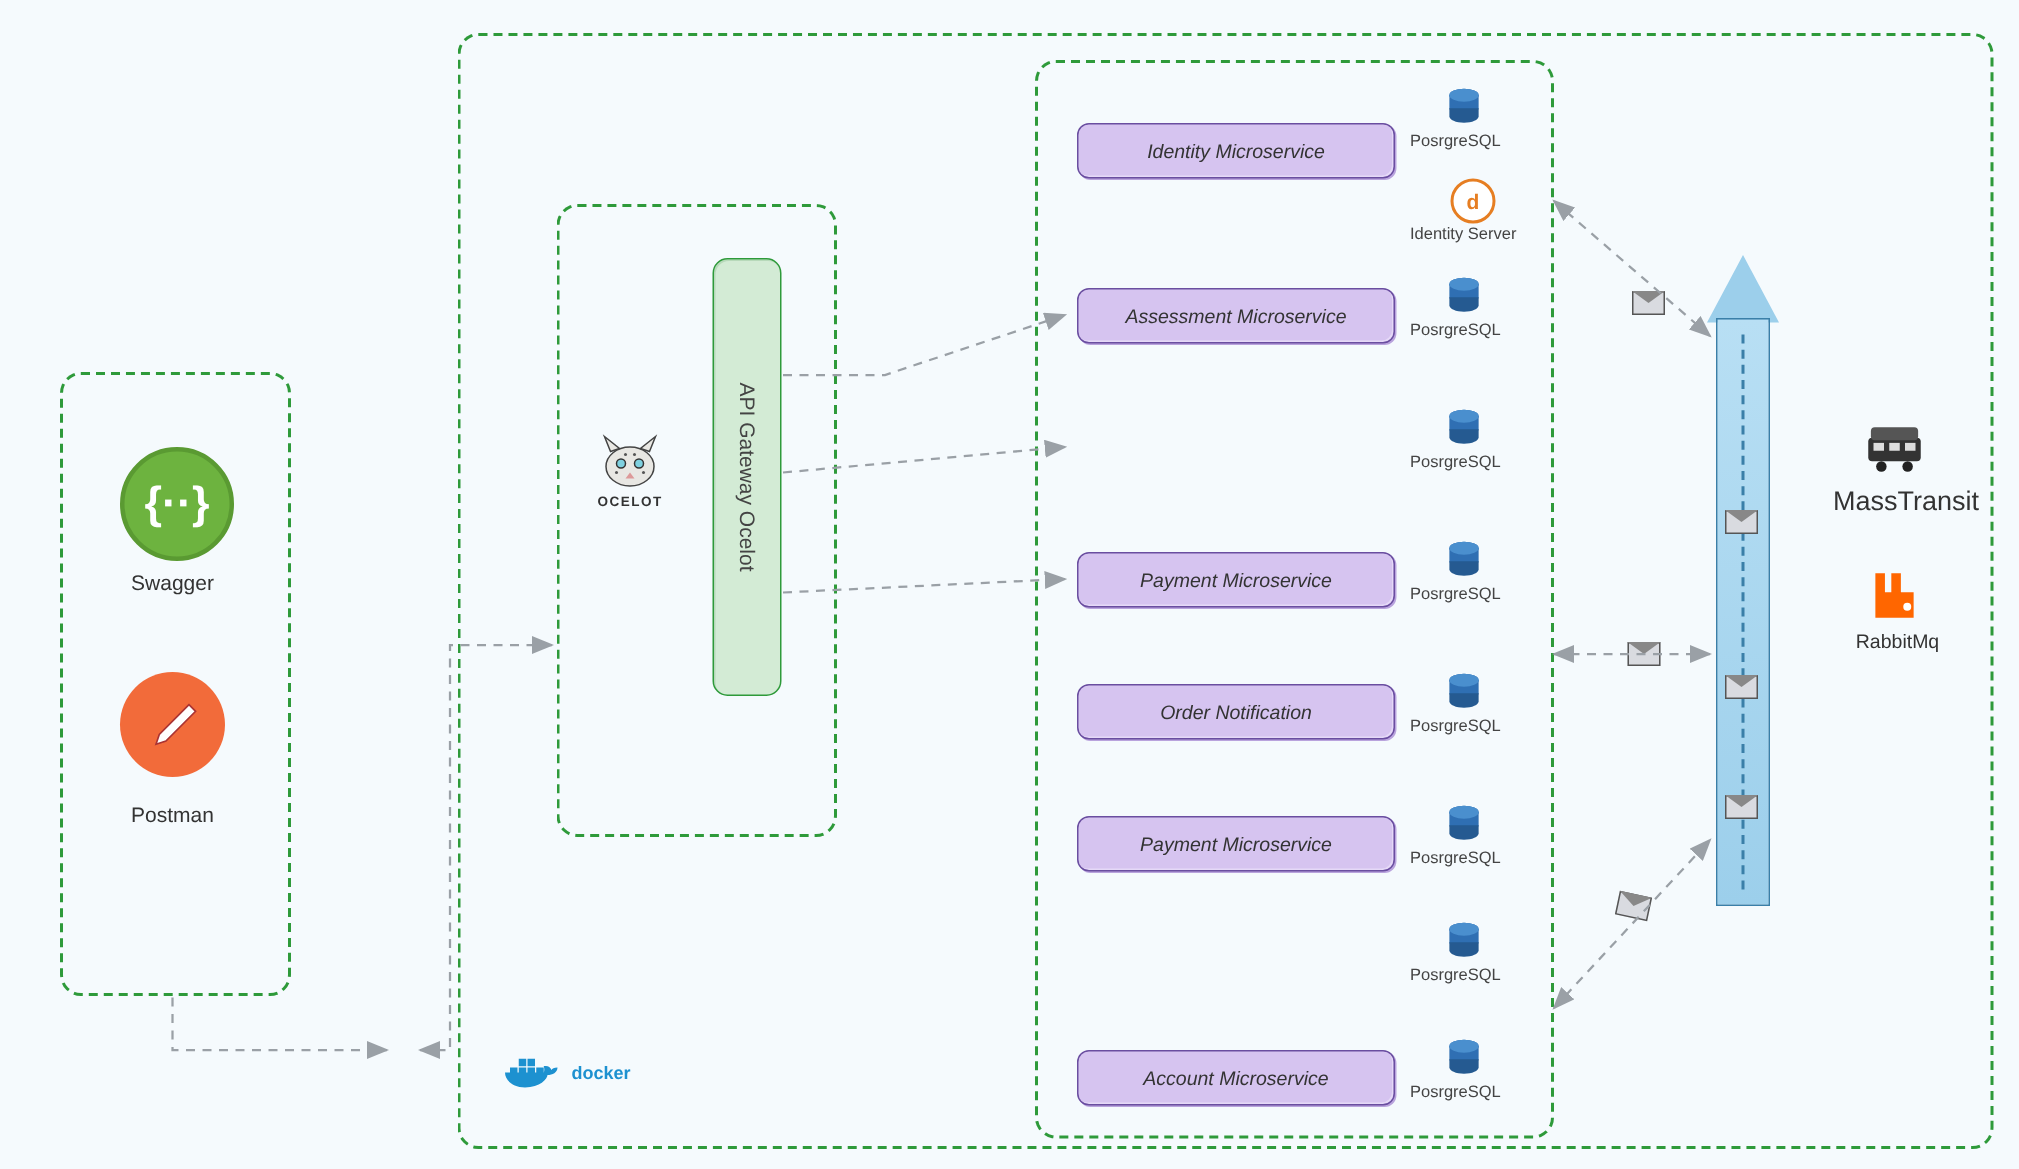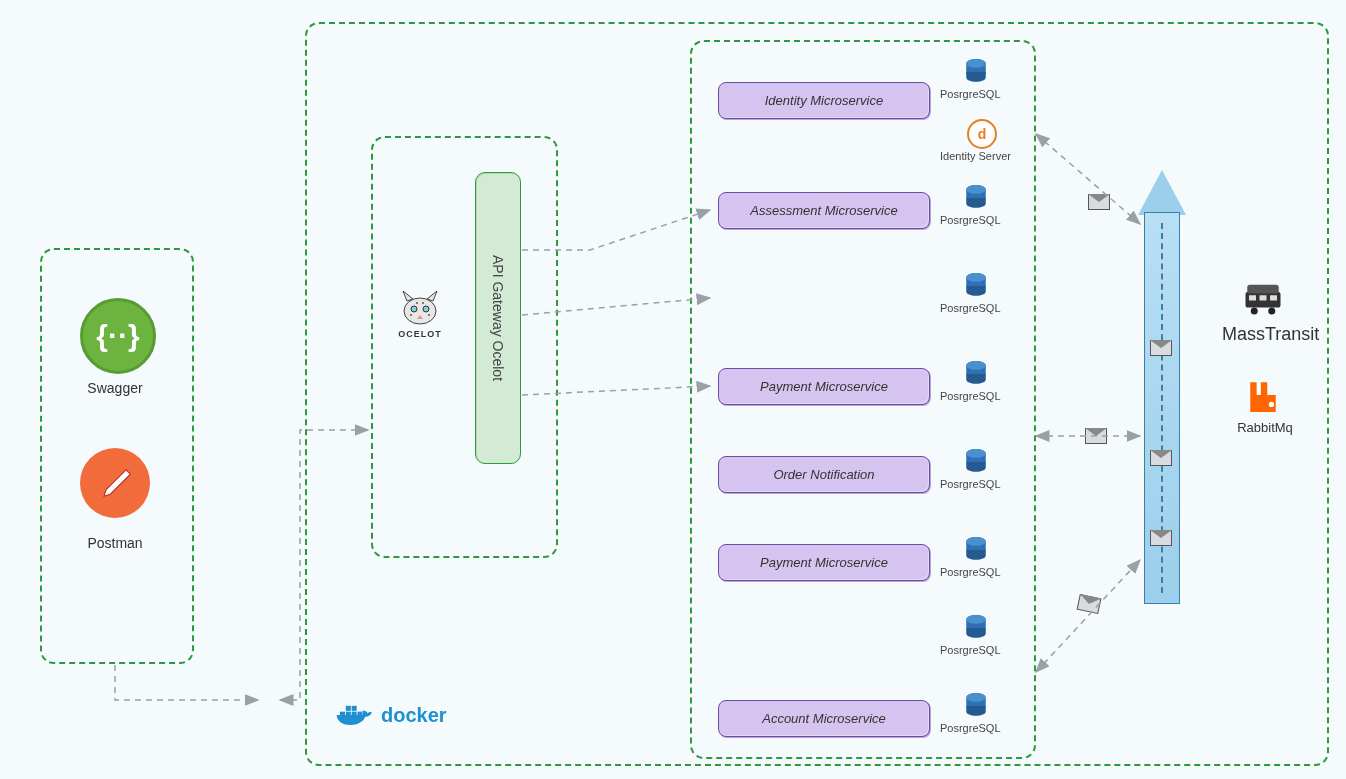--- a/index.html
+++ b/index.html
@@ -90,21 +90,21 @@
     border-bottom:45px solid #9ccfeb;
   }
   .envelope{
     width:20px;height:14px;background:#d9dbe0;border:1.5px solid #555;position:relative;margin:0 auto;
   }
   .envelope:before{
     content:"";position:absolute;left:-1px;top:-1px;width:0;height:0;
     border-left:11px solid transparent;border-right:11px solid transparent;border-top:8px solid #888;
   }
   .tower-slot{position:absolute;left:1149px;width:24px}
-  .docker-logo{position:absolute;left:335px;top:700px;color:#1d91d0;font-weight:bold;font-size:20px;display:flex;align-items:center;gap:6px}
+  .docker-logo{position:absolute;left:335px;top:700px;color:#1d91d0;font-weight:bold;font-size:12px;display:flex;align-items:center;gap:6px}
   .rabbit-icon{position:absolute;left:1246px;top:380px;width:34px;height:34px;}
   .mt-icon{position:absolute;left:1242px;top:276px;width:42px;height:42px;}
   .id-server-icon{position:absolute;left:967px;top:119px;width:26px;height:26px;border-radius:50%;background:#fff;border:2px solid #e67e22;display:flex;align-items:center;justify-content:center;color:#e67e22;font-weight:bold;font-size:14px}
   .ocelot-icon{position:absolute;left:393px;top:289px;width:54px;height:54px;display:flex;flex-direction:column;align-items:center;font-size:9px;font-weight:bold}
   .env-float{position:absolute;width:22px;height:16px}
   .env-float .envelope{width:20px;height:14px}
 </style>
 </head>
 <body>
 

